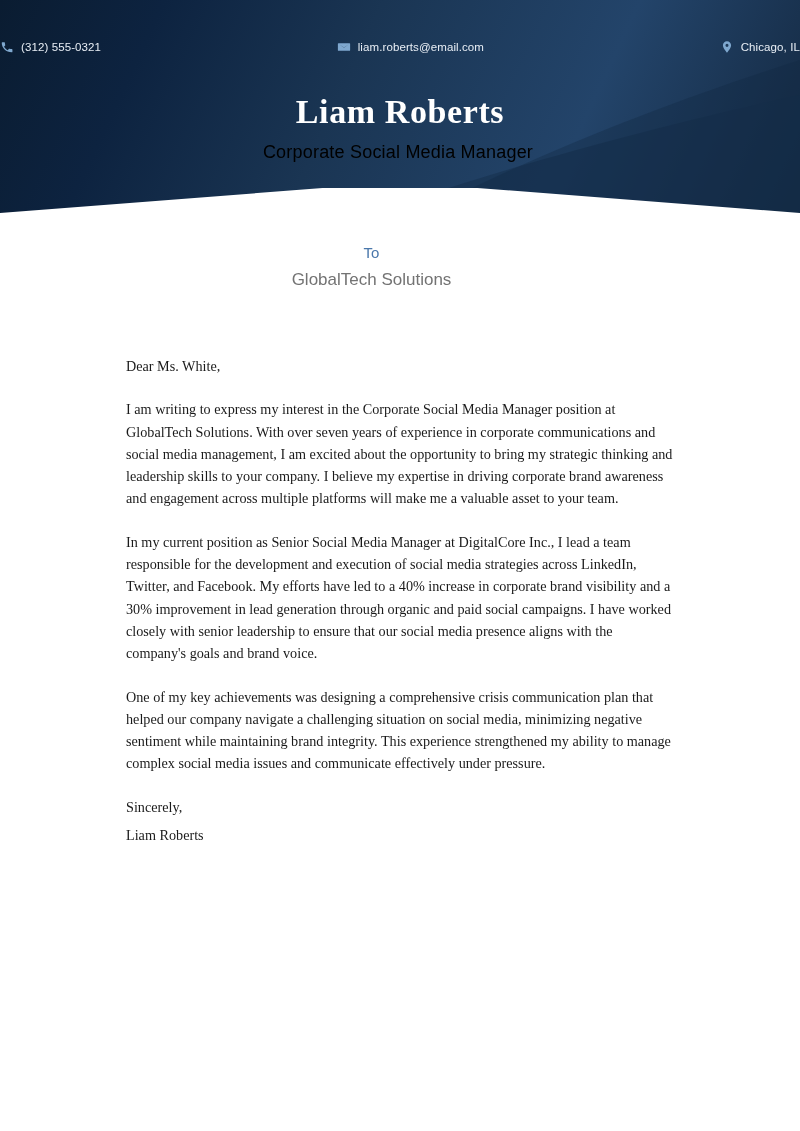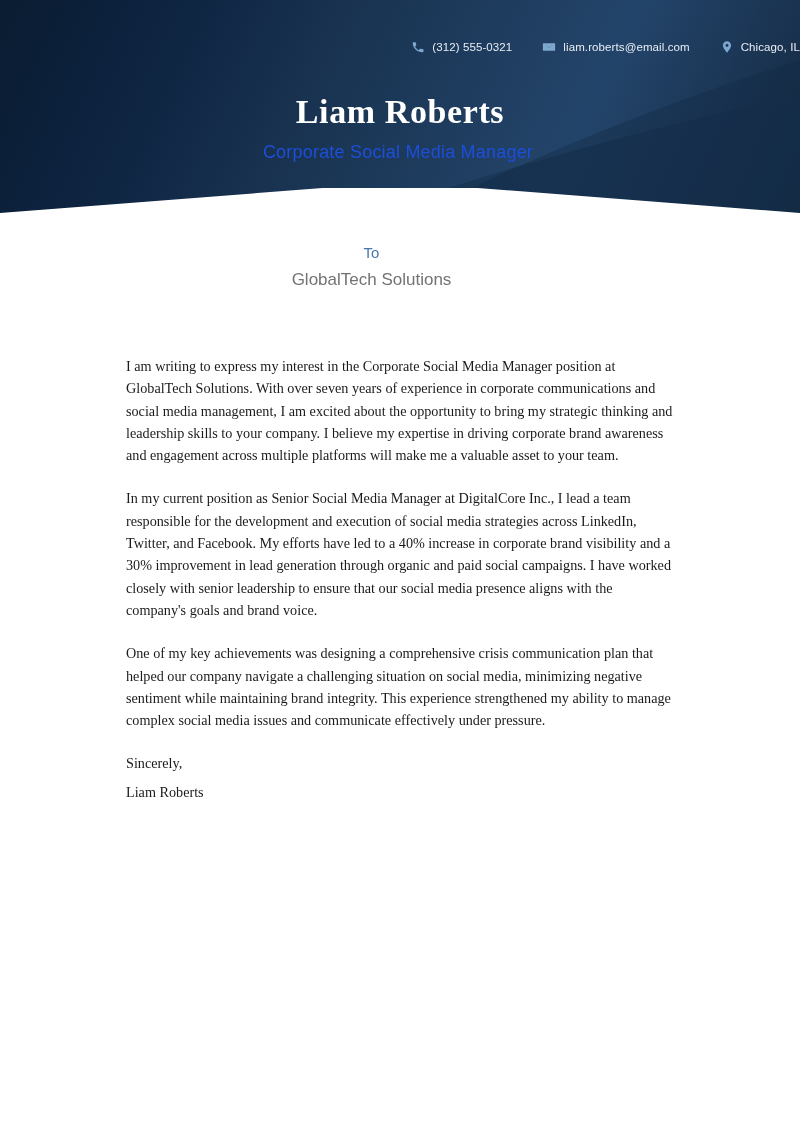--- a/index.html
+++ b/index.html
@@ -73,21 +73,21 @@
     width: 800px;
     height: 60px;
   }
 
   .contact-bar {
     position: absolute;
     top: 40px;
     left: 0;
     width: 800px;
     display: flex;
-    justify-content: flex-end;
+    justify-content: space-between;
     align-items: center;
     gap: 30px;
     z-index: 5;
   }
   .contact-item {
     display: flex;
     align-items: center;
     gap: 7px;
     color: #e8eef5;
     font-size: 11.5px;
@@ -116,21 +116,21 @@
     font-size: 34px;
     letter-spacing: .6px;
     z-index: 5;
   }
   .job-title {
     position: absolute;
     top: 142px;
     left: 0;
     width: 796px;
     text-align: center;
-    color: #1d4ed8;
+    color: #000000;
     font-size: 18px;
     font-weight: 400;
     letter-spacing: .2px;
     z-index: 5;
   }
 
   
   .recipient {
     position: absolute;
     top: 243px;
@@ -228,18 +228,19 @@
   <div class="name">Liam Roberts</div>
   <div class="job-title">Corporate Social Media Manager</div>
 </div>
 
 <div class="recipient">
   <div class="to-label">To</div>
   <div class="recipient-company">GlobalTech Solutions</div>
 </div>
 
 <div class="letter">
+  <p>Dear Ms. White,</p>
   <p>I am writing to express my interest in the Corporate Social Media Manager position at GlobalTech Solutions. With over seven years of experience in corporate communications and social media management, I am excited about the opportunity to bring my strategic thinking and leadership skills to your company. I believe my expertise in driving corporate brand awareness and engagement across multiple platforms will make me a valuable asset to your team.</p>
   <p>In my current position as Senior Social Media Manager at DigitalCore Inc., I lead a team responsible for the development and execution of social media strategies across LinkedIn, Twitter, and Facebook. My efforts have led to a 40% increase in corporate brand visibility and a 30% improvement in lead generation through organic and paid social campaigns. I have worked closely with senior leadership to ensure that our social media presence aligns with the company's goals and brand voice.</p>
   <p>One of my key achievements was designing a comprehensive crisis communication plan that helped our company navigate a challenging situation on social media, minimizing negative sentiment while maintaining brand integrity. This experience strengthened my ability to manage complex social media issues and communicate effectively under pressure.</p>
   <p class="sig-space">Sincerely,</p>
   <p>Liam Roberts</p>
 </div>
 
 </body></html>

